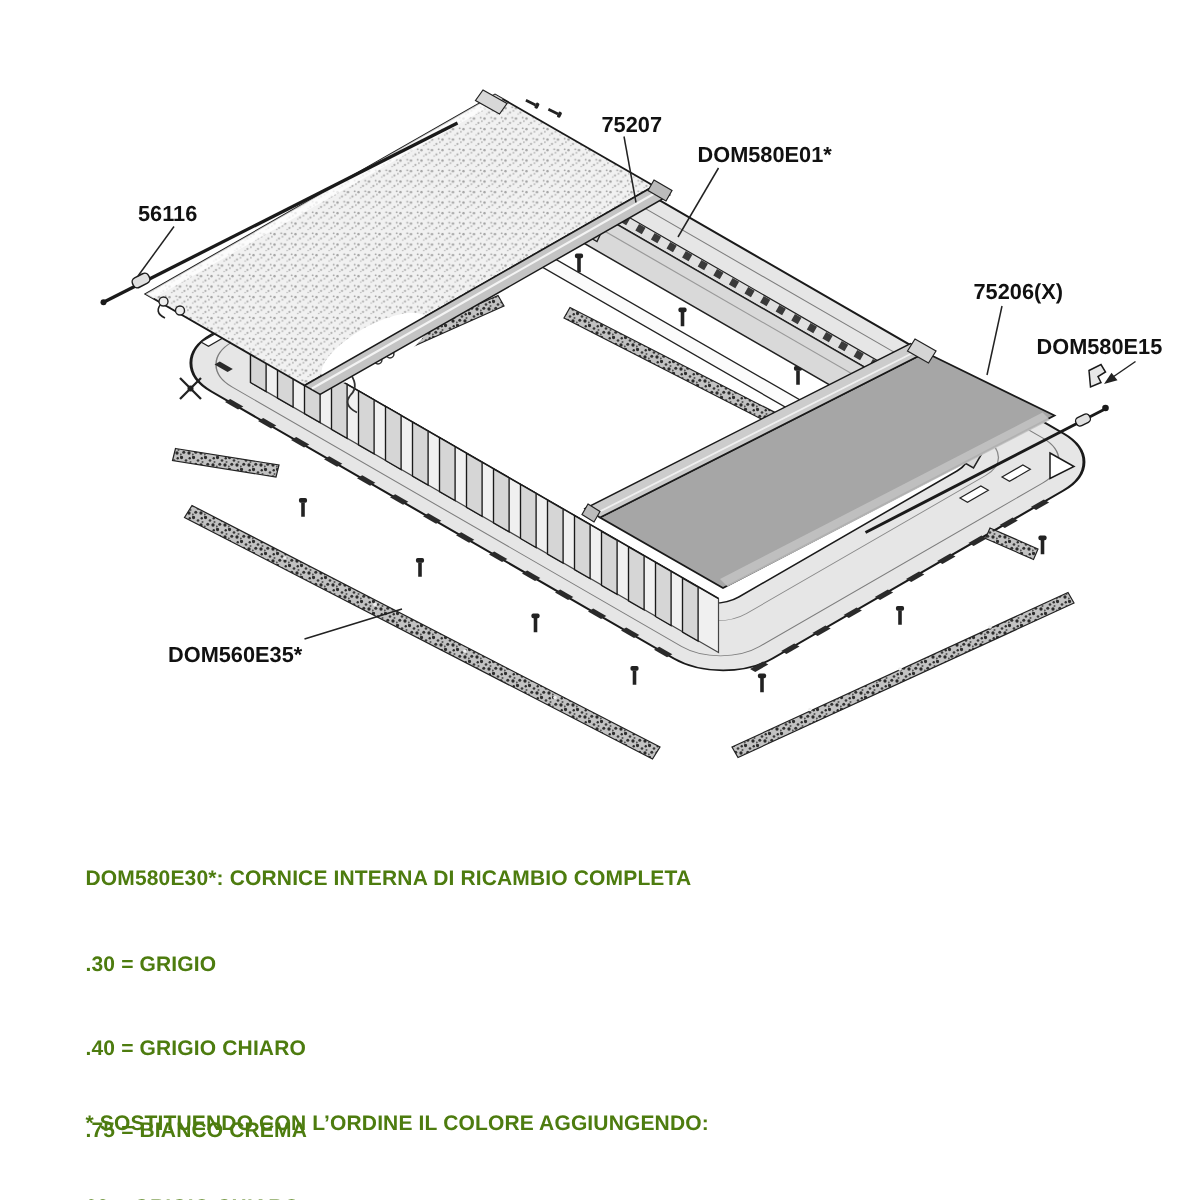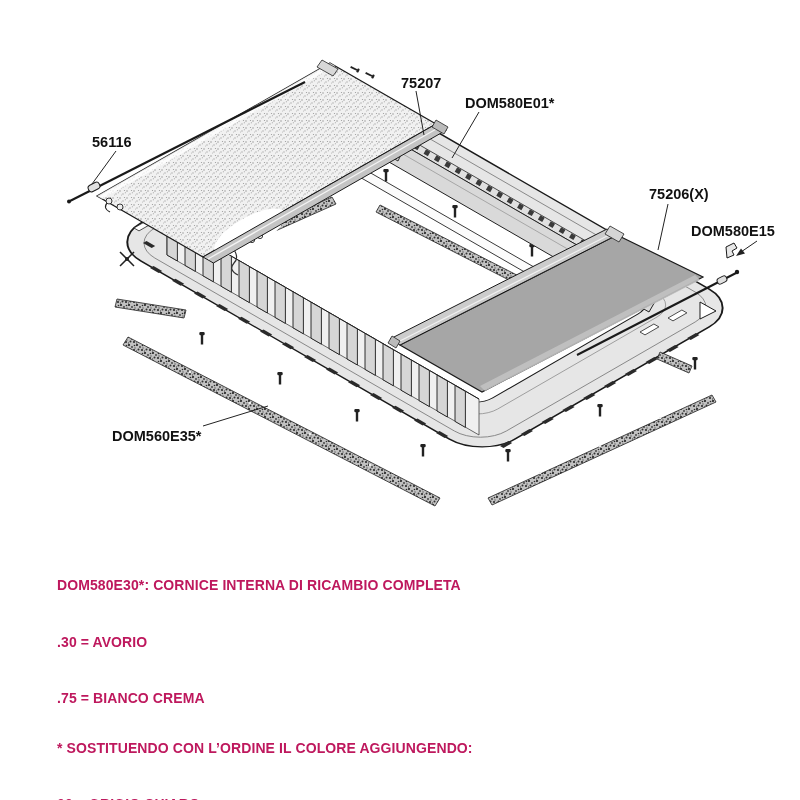--- a/index.html
+++ b/index.html
@@ -1,19 +1,19 @@
 <!DOCTYPE html>
 <html><head>
 <meta charset="utf-8">
 <style>
   html,body{margin:0;padding:0;background:#fff;}
   .canvas{position:relative;width:800px;height:800px;background:#fff;overflow:hidden;
           font-family:"Liberation Sans",sans-serif;}
   .fig{position:absolute;left:0;top:0;}
-  .notes{position:absolute;left:57px;color:#be185d;font-weight:bold;font-size:14px;
+  .notes{position:absolute;left:57px;color:#4d7c0f;font-weight:bold;font-size:14px;
          line-height:18.5px;letter-spacing:.1px;white-space:pre;}
   .notes p{margin:0;}
   #block1{top:539px;}
   #block2{top:596px;}
   #block3{top:702px;}
   svg text{font-family:"Liberation Sans",sans-serif;font-weight:bold;font-size:14.5px;fill:#111;}
 </style>
 </head>
 <body>
 
@@ -226,21 +226,22 @@
   <text x="649" y="199">75206(X)</text>
   <text x="691" y="236">DOM580E15</text>
   <text x="112" y="441">DOM560E35*</text>
 </svg>
 
 <div class="notes" id="block1">
   <p>DOM580E30*: CORNICE INTERNA DI RICAMBIO COMPLETA</p>
 </div>
 
 <div class="notes" id="block2">
-  <p>.30 = AVORIO</p>
+  <p>.30 = GRIGIO</p>
+  <p>.40 = GRIGIO CHIARO</p>
   <p>.75 = BIANCO CREMA</p>
 </div>
 
 <div class="notes" id="block3">
   <p>* SOSTITUENDO CON L’ORDINE IL COLORE AGGIUNGENDO:</p>
   <p>09 = GRIGIO CHIARO</p>
   
   
 </div>
 

